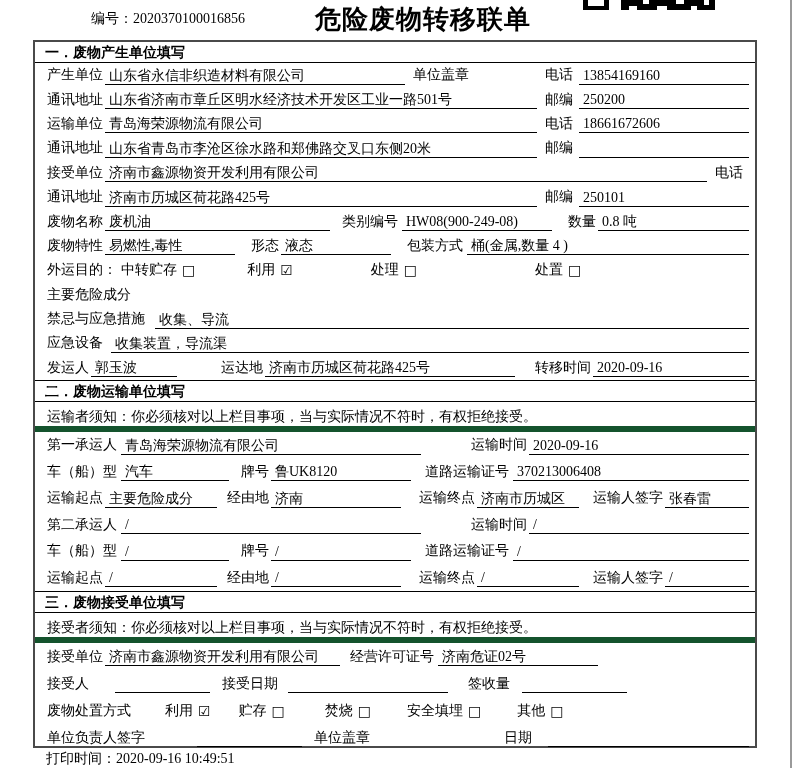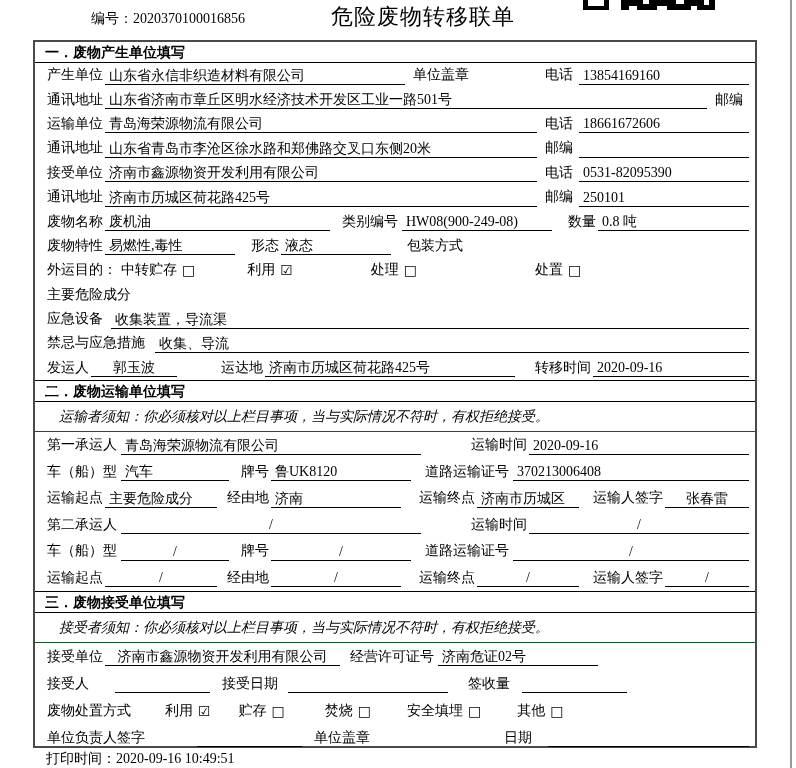--- a/index.html
+++ b/index.html
@@ -5,39 +5,39 @@
   html,body{margin:0;padding:0;}
   body{
     width:796px;height:768px;position:relative;background:#ffffff;
     font-family:"Liberation Serif","DejaVu Serif",serif;
     color:#000;font-size:14px;overflow:hidden;
   }
   .window-edge{position:absolute;right:4px;top:0;width:2px;height:768px;background:#9a9a9a;}
   .qr-frag{position:absolute;left:583px;top:0;width:132px;height:10px;}
   .serial{position:absolute;left:46px;top:10px;font-size:14px;white-space:nowrap;margin-left:45px;}
   .title{position:absolute;left:90px;right:40px;top:2px;text-align:center;
-         font-size:22px;font-weight:normal;letter-spacing:1px;}
+         font-size:26px;font-weight:bold;letter-spacing:1px;}
   .form{position:absolute;left:33px;top:40px;width:724px;height:708px;
         border:2px solid #4a4a4a;box-sizing:border-box;background:#fff;}
   .sec{box-sizing:border-box;}
   .sec + .sec{border-top:1px solid #000;}
   .sec-head{height:21px;line-height:21px;font-weight:bold;font-size:14px;
             padding-left:10px;border-bottom:1px solid #000;box-sizing:border-box;}
   .row{display:flex;align-items:center;padding-left:12px;padding-right:6px;
        box-sizing:border-box;white-space:nowrap;}
   .r1{height:24.4px;}
   .r2{height:26.5px;}
   .r3{height:27px;}
-  .notice{height:30px;line-height:30px;border-bottom:1px solid #14532d;
-          padding-left:24px;box-sizing:border-box;font-style:italic;}
+  .notice{height:30px;line-height:30px;border-bottom:6px solid #14532d;
+          padding-left:12px;box-sizing:border-box;}
   .lab{display:inline-block;flex:0 0 auto;}
   .u{display:inline-block;border-bottom:1px solid #000;height:19px;line-height:19px;
      padding:0 4px;box-sizing:border-box;flex:0 0 auto;overflow:visible;}
   .u.fill{flex:1 1 auto;}
-  .u.ctr{text-align:center;}
+  .u.ctr{text-align:left;}
   .cb{display:inline-block;font-family:"DejaVu Sans",sans-serif;font-size:14px;
       margin-left:5px;line-height:1;}
   .opt{display:inline-flex;align-items:center;}
   .sp{flex:1 1 auto;}
   .footer{position:absolute;left:46px;top:750px;font-size:14px;white-space:nowrap;}
 </style>
 </head>
 <body>
 
 <div class="window-edge"></div>
@@ -71,41 +71,41 @@
       <span class="lab" style="margin-left:8px">单位盖章</span>
       <span class="sp"></span>
       <span class="lab" style="width:34px">电话</span>
       <span class="u" style="width:170px">13854169160</span>
     </div>
 
     <div class="row r1">
       <span class="lab" style="width:58px">通讯地址</span>
       <span class="u fill">山东省济南市章丘区明水经济技术开发区工业一路501号</span>
       <span class="lab" style="width:34px;margin-left:8px">邮编</span>
+      <span class="u" style="width:170px">250200</span>
     </div>
 
     <div class="row r1">
       <span class="lab" style="width:58px">运输单位</span>
       <span class="u fill">青岛海荣源物流有限公司</span>
       <span class="lab" style="width:34px;margin-left:8px">电话</span>
       <span class="u" style="width:170px">18661672606</span>
     </div>
 
     <div class="row r1">
       <span class="lab" style="width:58px">通讯地址</span>
       <span class="u fill">山东省青岛市李沧区徐水路和郑佛路交叉口东侧20米</span>
       <span class="lab" style="width:34px;margin-left:8px">邮编</span>
       <span class="u" style="width:170px"></span>
     </div>
 
     <div class="row r1">
       <span class="lab" style="width:58px">接受单位</span>
       <span class="u fill">济南市鑫源物资开发利用有限公司</span>
       <span class="lab" style="width:34px;margin-left:8px">电话</span>
-      <span class="u" style="width:170px">0531-82095390</span>
     </div>
 
     <div class="row r1">
       <span class="lab" style="width:58px">通讯地址</span>
       <span class="u fill">济南市历城区荷花路425号</span>
       <span class="lab" style="width:34px;margin-left:8px">邮编</span>
       <span class="u" style="width:170px">250101</span>
     </div>
 
     <div class="row r1">
@@ -116,20 +116,21 @@
       <span class="lab" style="width:30px;margin-left:16px">数量</span>
       <span class="u fill">0.8 吨</span>
     </div>
 
     <div class="row r1">
       <span class="lab" style="width:58px">废物特性</span>
       <span class="u" style="width:130px">易燃性,毒性</span>
       <span class="lab" style="width:30px;margin-left:16px">形态</span>
       <span class="u" style="width:110px">液态</span>
       <span class="lab" style="width:60px;margin-left:16px">包装方式</span>
+      <span class="u fill">桶(金属,数量 4 )</span>
     </div>
 
     <div class="row r1">
       <span class="lab">外运目的：</span>
       <span class="opt" style="margin-left:4px">
         <span>中转贮存</span>
         <span class="cb">□</span>
       </span>
       <span class="opt" style="margin-left:52px">
         <span>利用</span>
@@ -143,27 +144,27 @@
         <span>处置</span>
         <span class="cb">□</span>
       </span>
     </div>
 
     <div class="row r1">
       <span class="lab" style="width:88px">主要危险成分</span>
     </div>
 
     <div class="row r1">
+      <span class="lab" style="width:102px">禁忌与应急措施</span>
+      <span class="u fill" style="margin-left:6px">收集、导流</span>
+    </div>
+
+    <div class="row r1">
       <span class="lab" style="width:58px">应急设备</span>
       <span class="u fill" style="margin-left:6px">收集装置，导流渠</span>
-    </div>
-
-    <div class="row r1">
-      <span class="lab" style="width:102px">禁忌与应急措施</span>
-      <span class="u fill" style="margin-left:6px">收集、导流</span>
     </div>
 
     <div class="row r1">
       <span class="lab" style="width:44px">发运人</span>
       <span class="u ctr" style="width:86px">郭玉波</span>
       <span class="lab" style="width:44px;margin-left:44px">运达地</span>
       <span class="u" style="width:250px">济南市历城区荷花路425号</span>
       <span class="lab" style="width:58px;margin-left:20px">转移时间</span>
       <span class="u fill">2020-09-16</span>
     </div>

